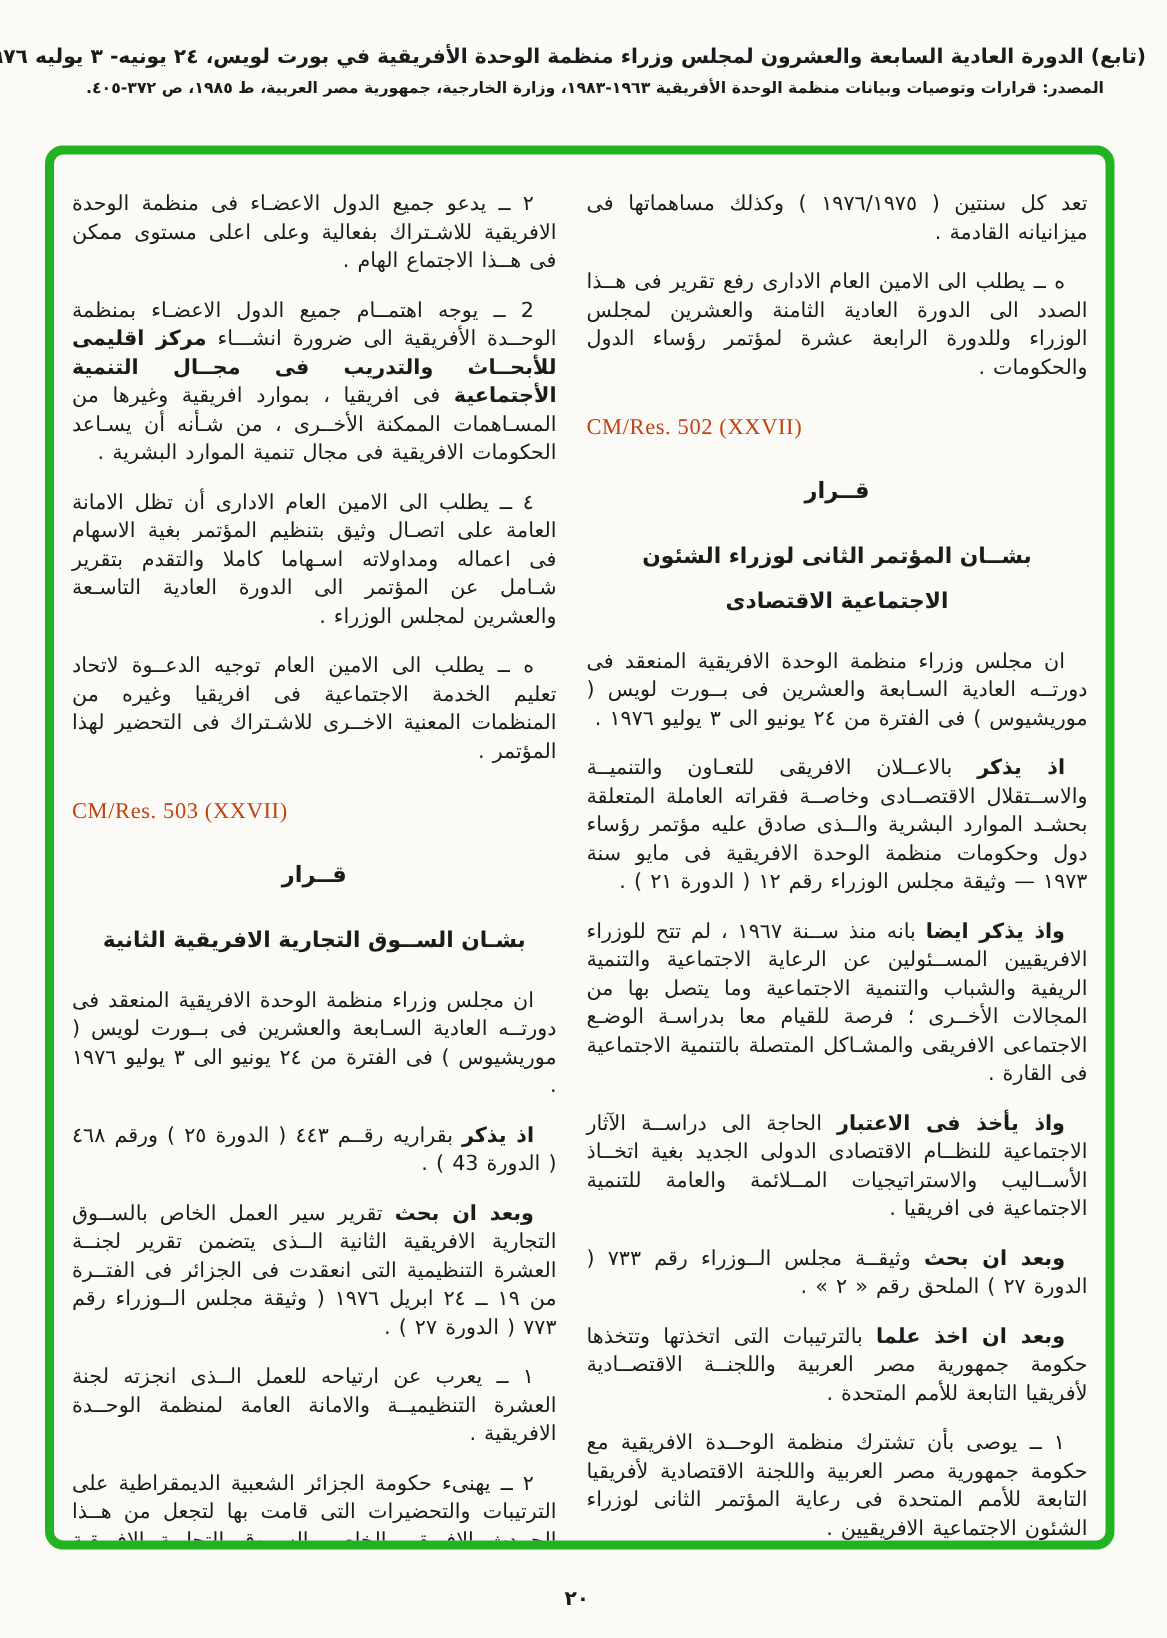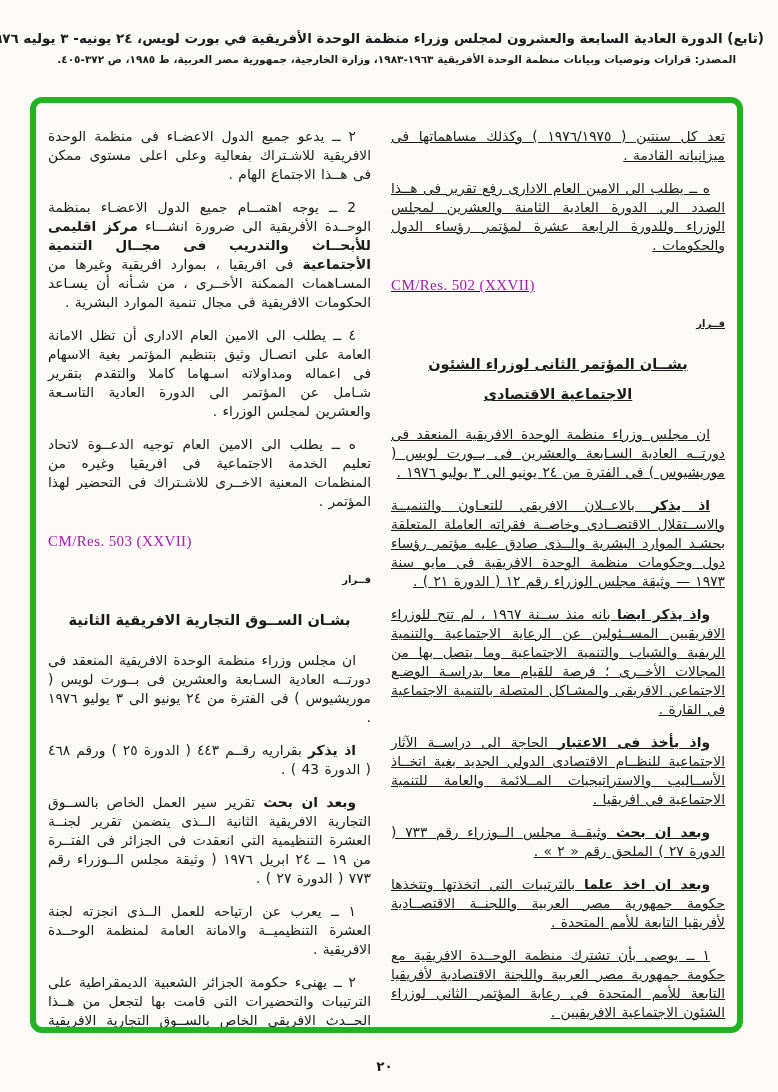--- a/index.html
+++ b/index.html
@@ -32,45 +32,45 @@
     overflow:hidden;
     background:#fbfaf6;
   }
   .columns {
     display:flex; gap:20px;
     padding:20px 12px 0 12px;
     box-sizing:border-box;
     height:100%;
   }
   .col { flex:none; }
-  .col-right { width:334px;text-decoration:underline; }
+  .col-right { width:334px; }
   .col-left  { width:323px; }
 
   
   .para {
     margin:4px 0 14px;
     font-size:13.8px; line-height:19px;
     text-align:justify;
     text-indent:15px;
     word-spacing:1px;
   }
   .para.no-indent { text-indent:0; }
   .bold-lead { font-weight:bold; }
   .bold-mid  { font-weight:bold; }
 
   .res-code {
     direction:ltr; text-align:left;
     font-family:"Liberation Serif", serif;
     font-size:15px; letter-spacing:0.4px;
     margin:22px 0 24px;
-    color:#a21caf;
+    color:#c2410c;
   }
   .res-title {
-    font-weight:bold;
-    font-size:10px; margin:0 0 20px;
+    text-align:center; font-weight:bold;
+    font-size:15px; margin:0 0 20px;
   }
   .res-subtitle {
     text-align:center; font-weight:bold;
     font-size:14.5px; line-height:30px;
     margin:0 0 16px;
   }
   
   .page-number {
     position:absolute; bottom:18px; left:0; right:9px;
     text-align:center;

